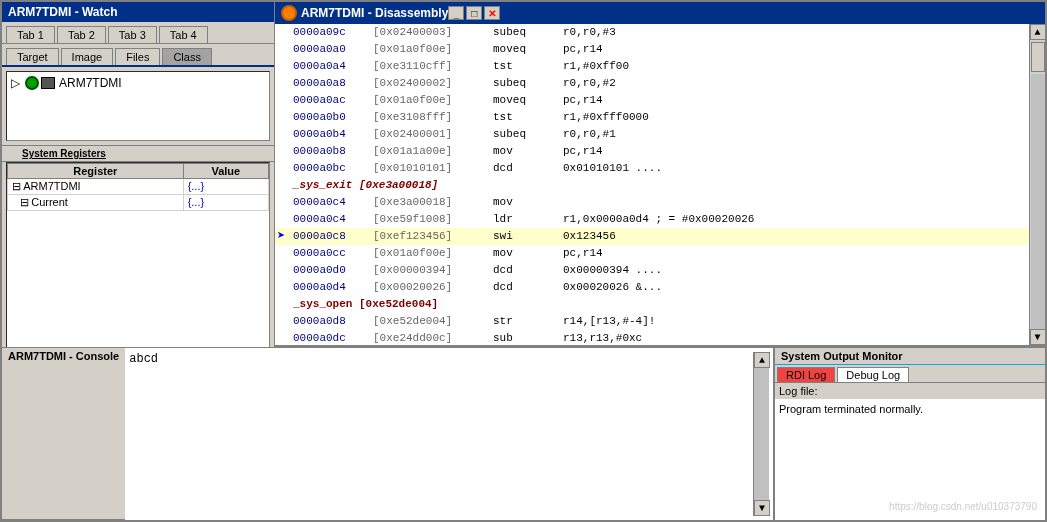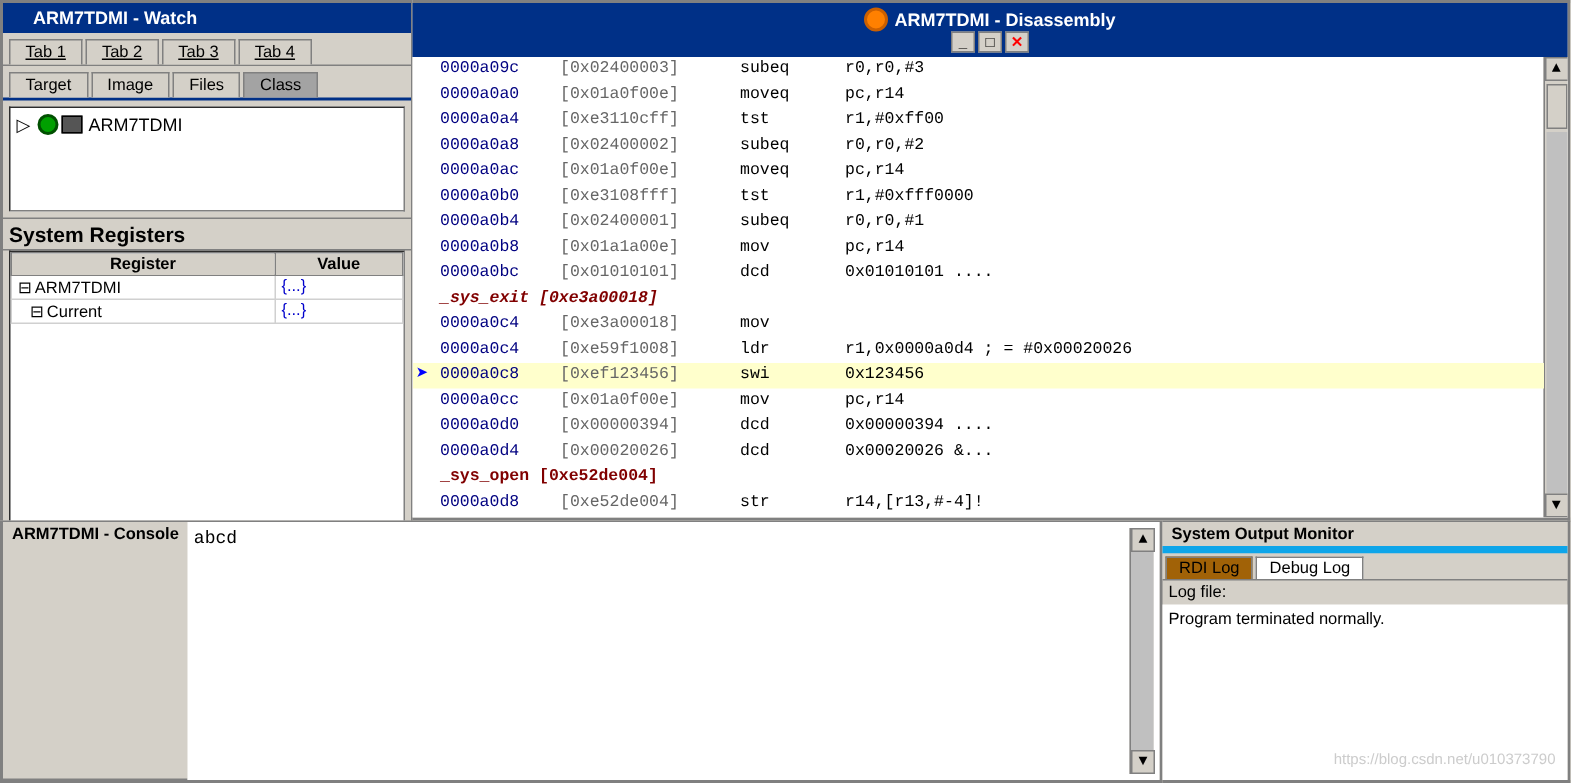--- a/index.html
+++ b/index.html
@@ -12,21 +12,21 @@
       display: flex;
       flex-direction: column;
       background: #d4d0c8;
       border: 2px solid #808080;
       border-right: 1px solid #808080;
     }
 
     .window-titlebar {
       background: #003087;
       color: white;
-      padding: 3px 20px;
+      padding: 3px 6px;
       font-size: 12px;
       font-family: Arial, sans-serif;
       font-weight: bold;
       display: flex;
       align-items: center;
     }
 
     .tabs-row {
       display: flex;
       background: #d4d0c8;
@@ -36,21 +36,20 @@
 
     .tab {
       padding: 2px 10px;
       background: #d4d0c8;
       border: 1px solid #808080;
       border-bottom: none;
       cursor: pointer;
       font-size: 11px;
       font-family: Arial, sans-serif;
       margin-right: 2px;
-      text-decoration: underline;
     }
 
     .sub-tabs-row {
       display: flex;
       background: #d4d0c8;
       padding: 4px 4px 0 4px;
       border-bottom: 2px solid #003087;
     }
 
     .sub-tab {
@@ -104,24 +103,25 @@
       border: 1px solid #000;
       flex-shrink: 0;
       position: relative;
     }
 
     
     .section-header {
       background: #d4d0c8;
       border-top: 1px solid #808080;
       border-bottom: 1px solid #808080;
-      padding: 2px 4px;
-      font-family: Arial, sans-serif;
-      font-size: 14px;
+      padding: 2px 20px;
+      font-family: Arial, sans-serif;
+      font-size: 10px;
       font-weight: bold;
+      text-decoration: underline;
     }
 
     .reg-table {
       width: 100%;
       border-collapse: collapse;
       flex: 1;
       overflow-y: auto;
     }
 
     .reg-table-container {
@@ -167,21 +167,20 @@
     .disasm-titlebar {
       background: #003087;
       color: white;
       padding: 3px 6px;
       font-size: 12px;
       font-family: Arial, sans-serif;
       font-weight: bold;
       display: flex;
       align-items: center;
       justify-content: flex-start;
-      flex-direction: column;
     }
 
     .titlebar-buttons {
       display: flex;
       gap: 2px;
     }
 
     .titlebar-btn {
       width: 16px;
       height: 14px;
@@ -302,33 +301,33 @@
       display: flex;
       flex-direction: column;
     }
 
     .sys-output-titlebar {
       background: #d4d0c8;
       padding: 2px 6px;
       font-size: 11px;
       font-family: Arial, sans-serif;
       font-weight: bold;
-      border-bottom: 5px solid #0ea5e9;
+      border-bottom: 1px solid #0ea5e9;
     }
 
     .sys-log-tabs {
       display: flex;
       background: #d4d0c8;
       padding: 2px 2px 0 2px;
       border-bottom: 1px solid #808080;
     }
 
     .sys-log-tab {
       padding: 1px 8px;
-      background: #a16207;
+      background: #ef4444;
       border: 1px solid #808080;
       border-bottom: none;
       cursor: pointer;
       font-size: 11px;
       font-family: Arial, sans-serif;
       margin-right: 2px;
     }
 
     .sys-log-tab.active {
       background: white;

